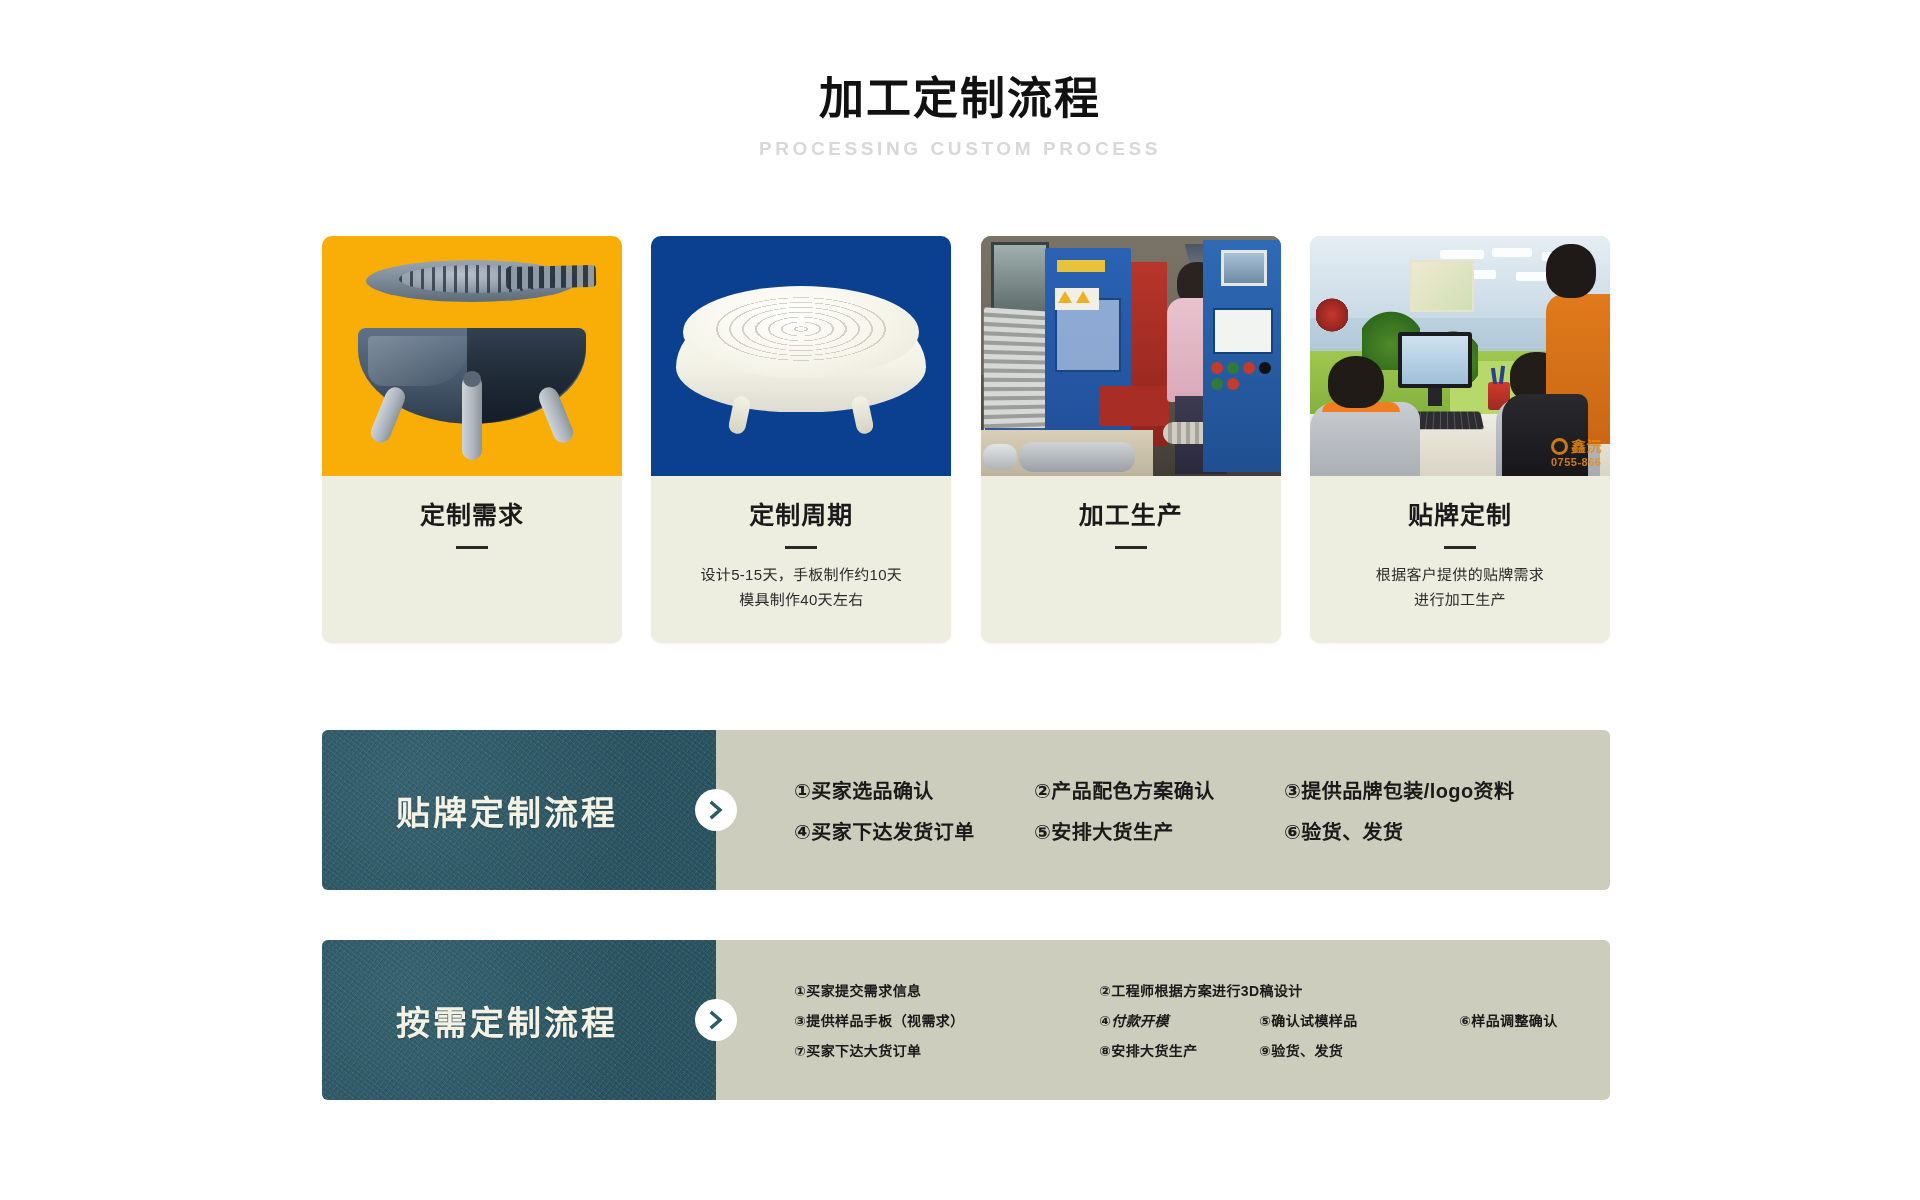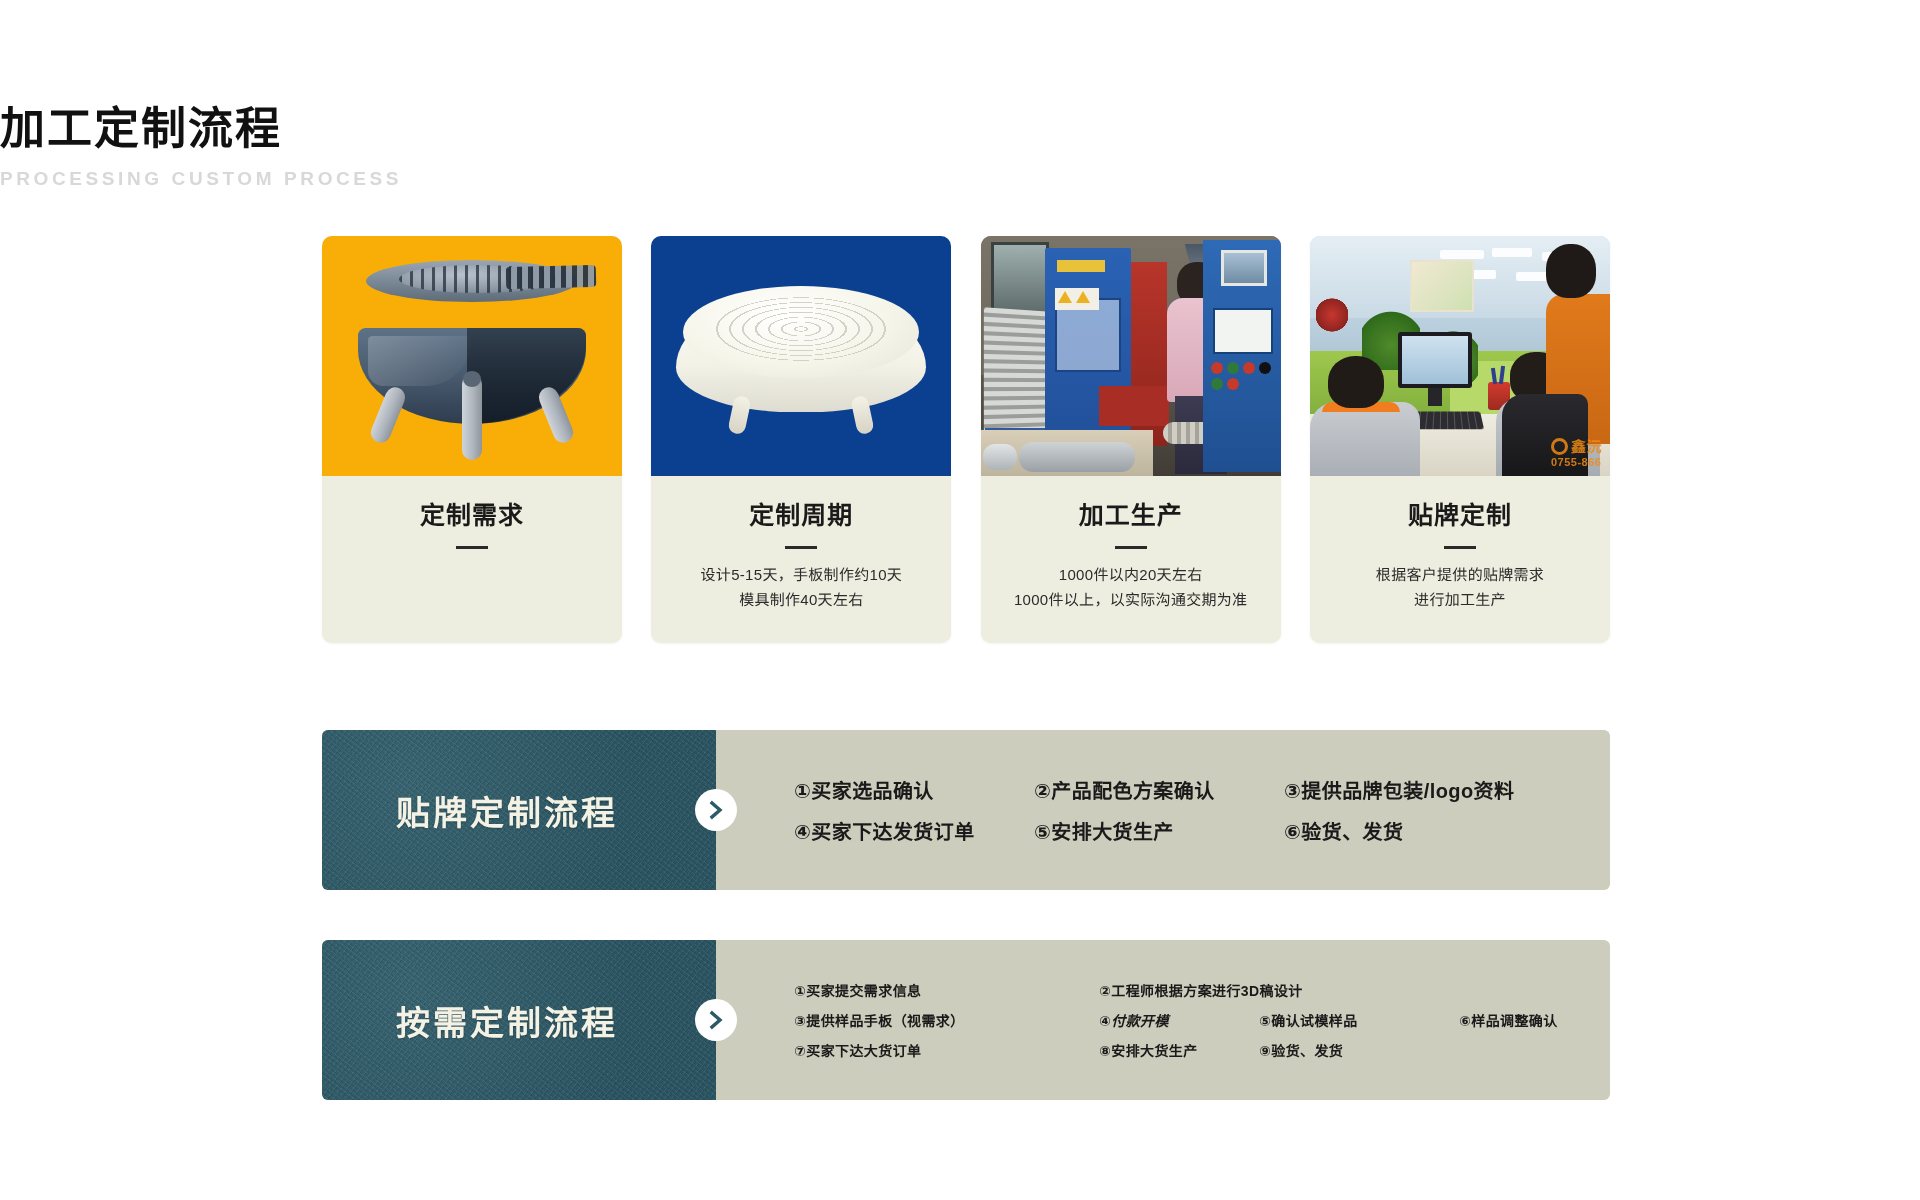--- a/index.html
+++ b/index.html
@@ -15,21 +15,22 @@
 
   .page {
     position: relative;
     width: 1920px;
     height: 1200px;
     background: #ffffff;
   }
 
   
   .header {
-    padding-top: 104px;
+    padding-top: 74px;
+    text-align: center;
   }
   .header-title {
     font-size: 45px;
     font-weight: 700;
     color: #111111;
     letter-spacing: 2px;
     line-height: 1.1;
   }
   .header-subtitle {
     margin-top: 14px;
@@ -482,24 +483,20 @@
           <span class="f-btn g"></span>
           <span class="f-btn"></span>
         </div>
         <div class="f-table"></div>
         <div class="f-part"></div>
         <div class="f-part2"></div>
       </div>
       <div class="card-body">
         <div class="card-title">加工生产</div>
         <div class="card-rule"></div>
-        <div class="card-desc">
-          <div>1000件以内20天左右</div>
-          <div>1000件以上，以实际沟通交期为准</div>
-        </div>
       </div>
     </div>
 
     <div class="card">
       <div class="card-media media-office">
         <div class="o-ceiling"></div>
         <div class="o-light o-l1"></div>
         <div class="o-light o-l2"></div>
         <div class="o-light o-l3"></div>
         <div class="o-light o-l4"></div>

